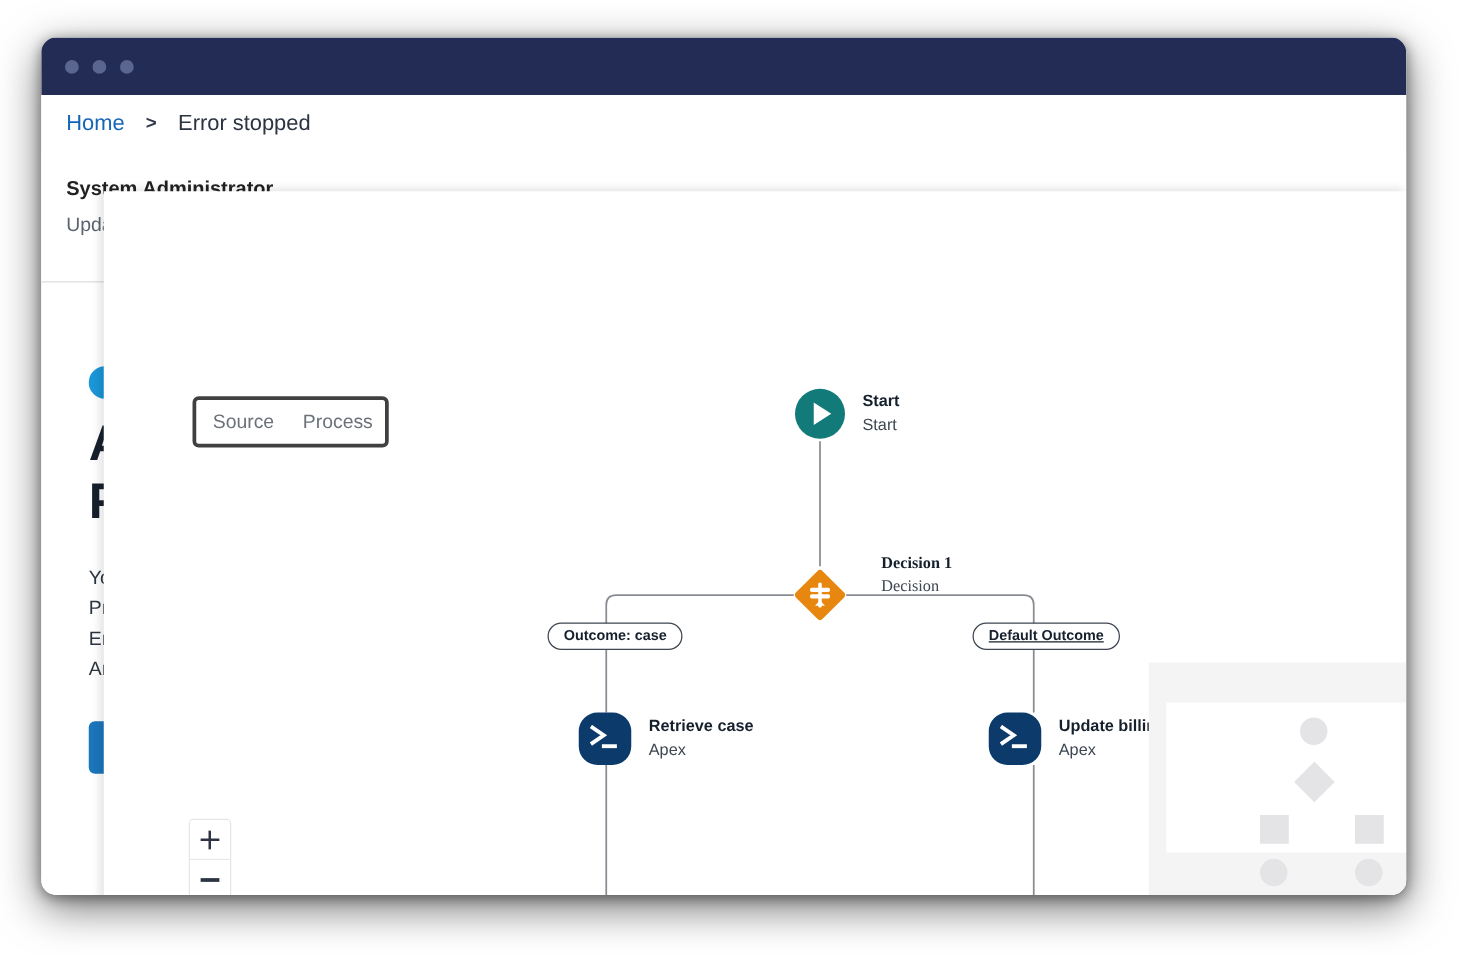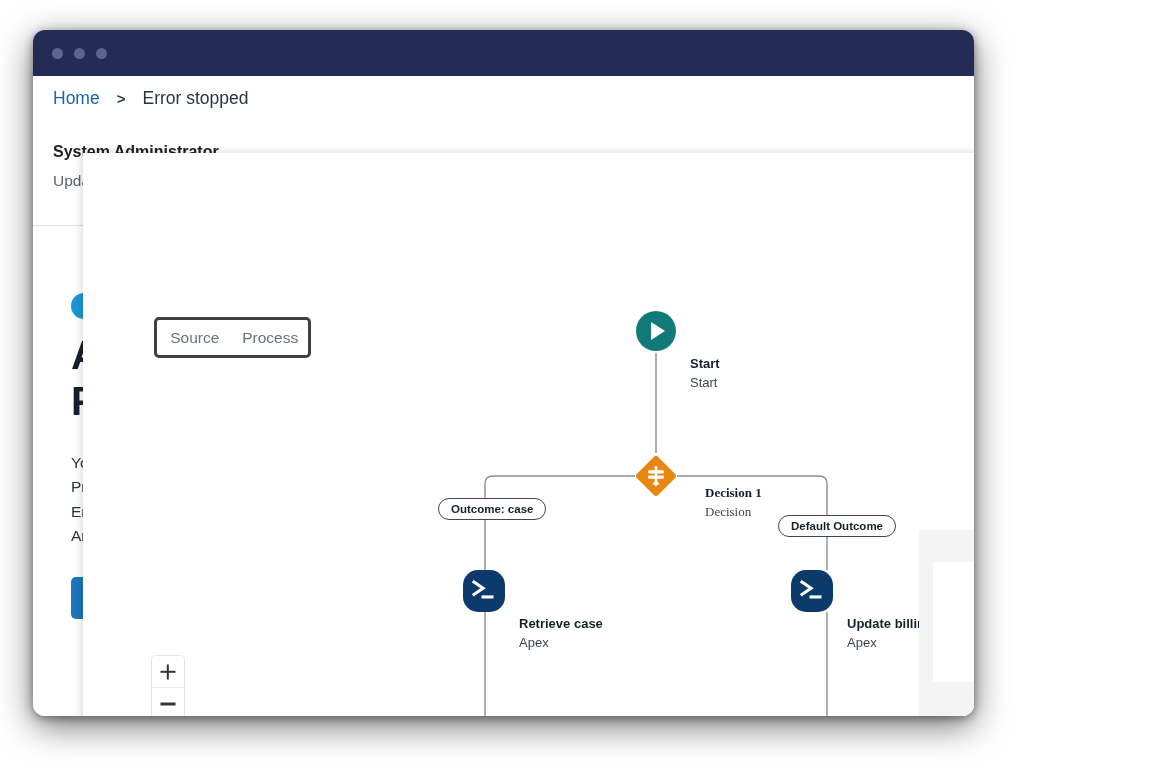--- a/index.html
+++ b/index.html
@@ -7,21 +7,21 @@
     width: 1174px; height: 764px;
     background: #ffffff;
     font-family: "Liberation Sans", sans-serif;
     overflow: hidden;
   }
   #root { position: relative; width: 1174px; height: 764px; background: #fff; }
 
   
   .window {
     position: absolute; left: 33px; top: 30px;
-    width: 941px; height: 686px;
+    width: 1092px; height: 686px;
     background: #ffffff;
     border-radius: 12px;
     box-shadow: 0 10px 34px rgba(0,0,0,0.55), 0 2px 10px rgba(0,0,0,0.40);
     overflow: hidden;
   }
   .titlebar {
     position: absolute; left: 0; top: 0; width: 100%; height: 46px;
     background: #222c54;
   }
   .dots { position: absolute; left: 19px; top: 18px; display: flex; gap: 11px; }
@@ -80,21 +80,21 @@
     width: 157px; height: 41px;
     border: 3px solid #404040; border-radius: 5px; background: #fff;
     display: flex; align-items: center;
   }
   .st-toggle div {
     flex: 1; text-align: center; font-size: 15.5px; color: #6b7178; cursor: pointer;
   }
 
   
   .node { position: absolute; }
-  .node-lbl { position: absolute; left: 100%; margin-left: 14px; top: 50%; transform: translateY(-50%); white-space: nowrap; margin-top: 43px; }
+  .node-lbl { position: absolute; left: 100%; margin-left: 14px; top: 50%; transform: translateY(-50%); white-space: nowrap; }
   .node-lbl .t1 { font-size: 13px; font-weight: 700; color: #16202c; line-height: 1.45; }
   .node-lbl .t2 { font-size: 13px; color: #3e4651; line-height: 1.45; }
 
   .n-start { left: 553px; top: 158px; width: 40px; height: 40px; border-radius: 50%; background: #127a78; }
   .n-start .play {
     position: absolute; left: 15px; top: 11px; width: 0; height: 0;
     border-left: 14px solid #fff; border-top: 9px solid transparent; border-bottom: 9px solid transparent;
   }
 
   .n-decision { left: 552px; top: 302px; width: 42px; height: 42px; font-family: Liberation Serif, serif; }
@@ -110,21 +110,21 @@
   .n-apex-r { left: 708px; top: 417px; }
   .n-apex svg { position: absolute; left: 9px; top: 10px; }
 
   
   .pill {
     position: absolute; height: 22px; border: 1px solid #3e4651; border-radius: 11px;
     background: #fff; display: flex; align-items: center; justify-content: center;
     padding: 0 12px; font-size: 11.5px; font-weight: 700; color: #16202c; white-space: nowrap;
   }
   .pill-l { left: 355px; top: 345px; }
-  .pill-r { left: 695px; top: 362px; }
+  .pill-r { left: 695px; top: 345px; text-decoration: underline; }
 
   
   .zoom-ctl {
     position: absolute; left: 68px; top: 502px; width: 34px;
     border: 1px solid #e3e5e8; border-radius: 4px; background: #fff; overflow: hidden;
   }
   .zoom-ctl button {
     display: block; width: 100%; height: 32px; background: #fff; border: 0;
     border-bottom: 1px solid #e8eaec; cursor: pointer; position: relative;
     font-family: "Liberation Sans", sans-serif;

